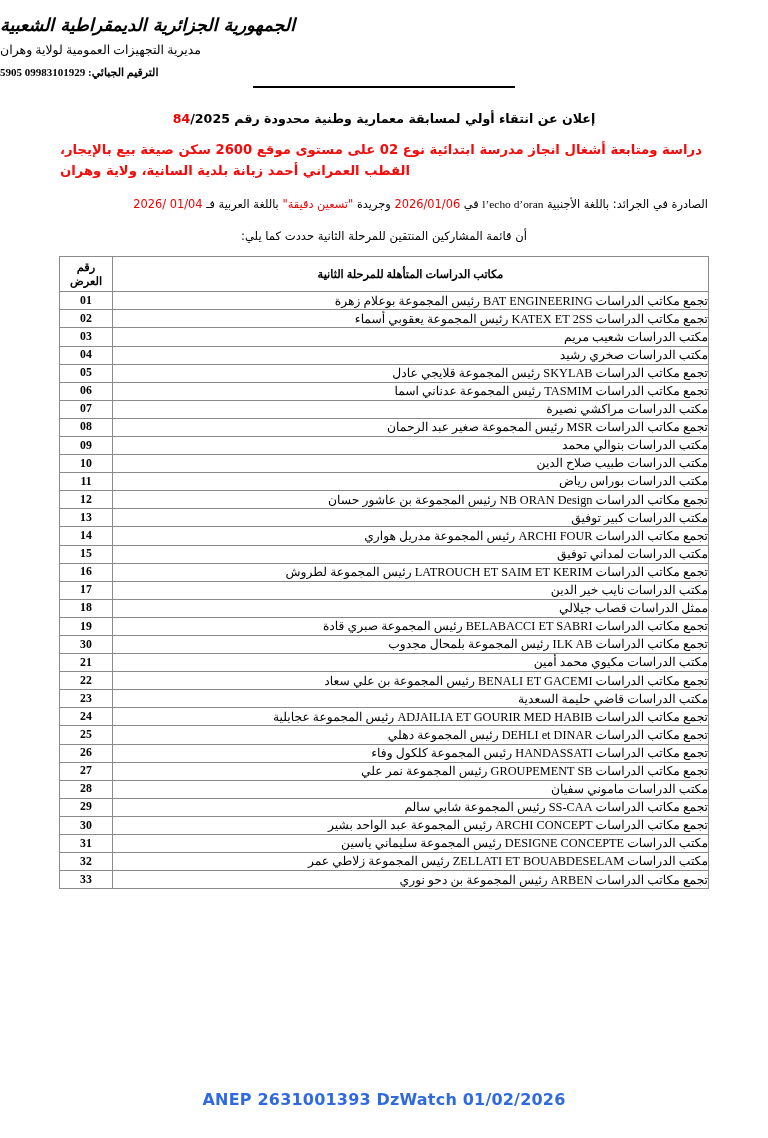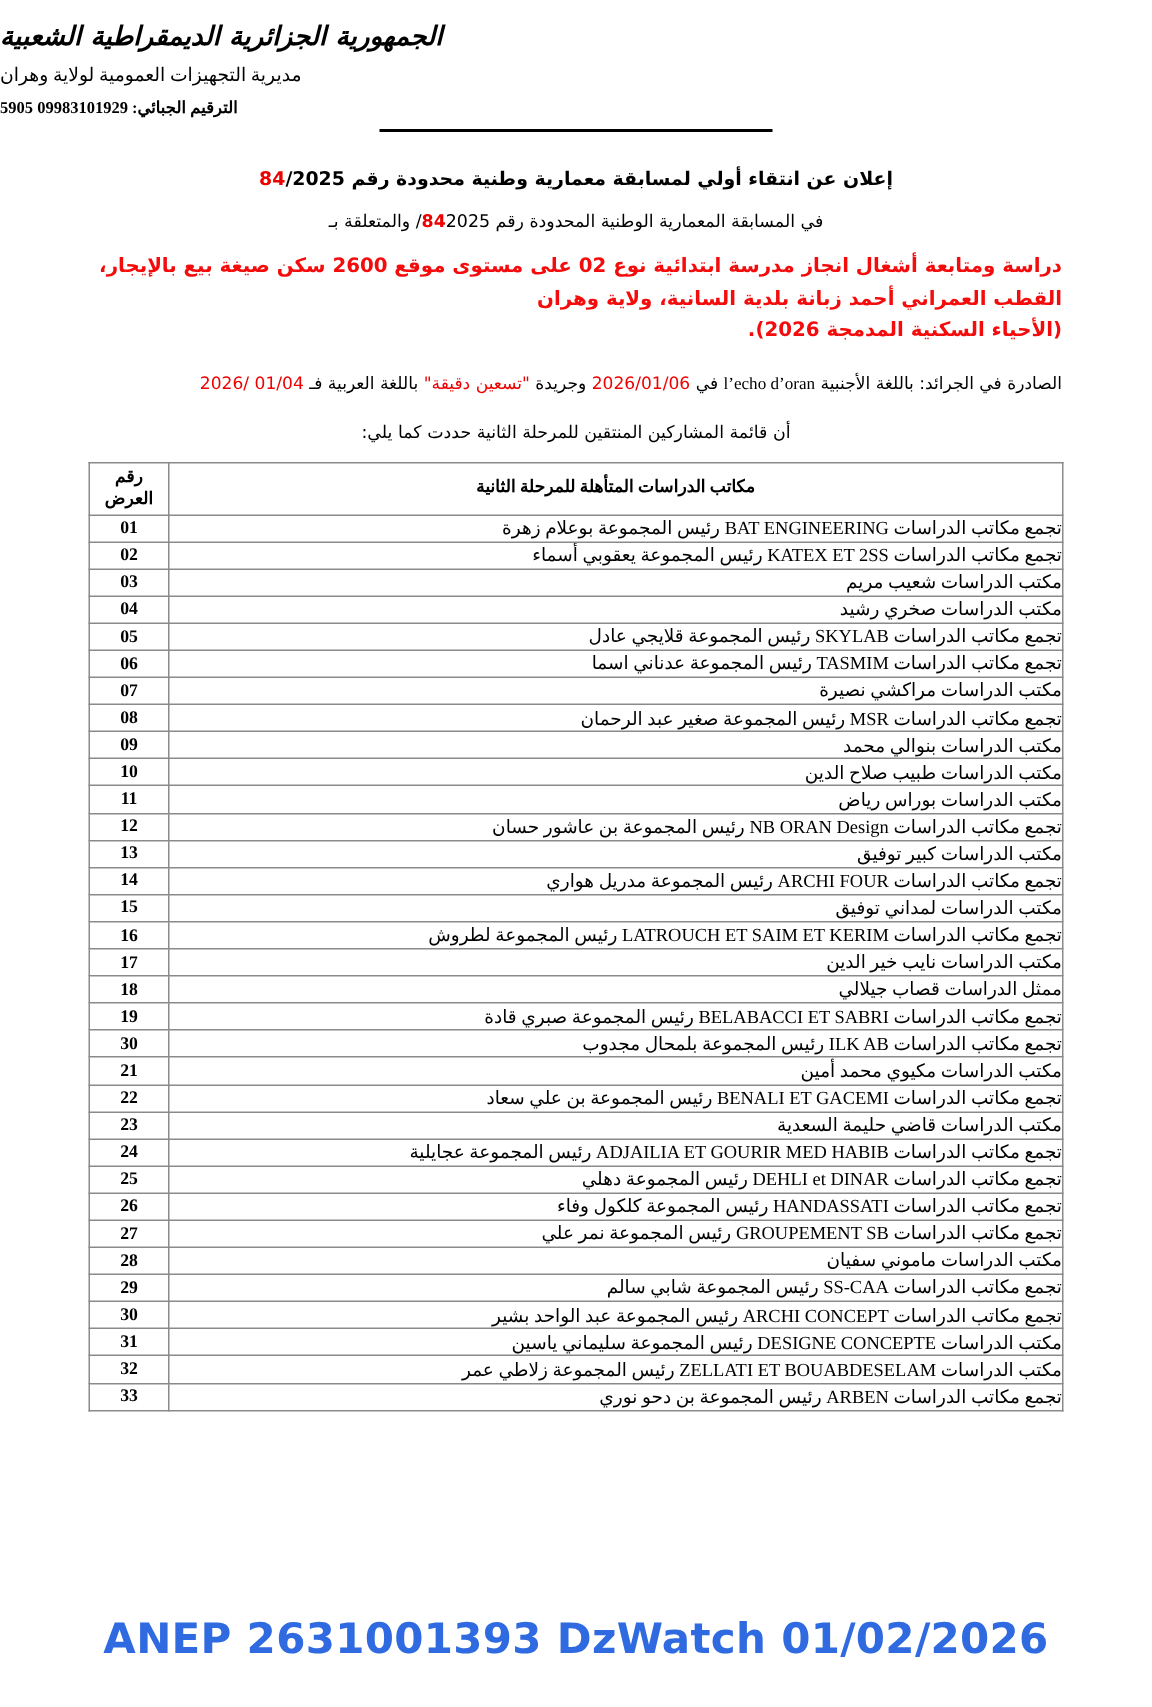--- a/index.html
+++ b/index.html
@@ -87,21 +87,21 @@
   .highlight-red {
     color: #ee0000;
     font-weight: bold;
   }
   .red-block {
     font-family: "DejaVu Sans", "Liberation Sans", sans-serif;
     color: #f40c0c;
     font-weight: bold;
     font-size: 13.2px;
     line-height: 1.62;
-    text-align: right;
+    text-align: left;
     margin-top: 10px;
   }
   .latin {
     font-family: "Liberation Serif", "DejaVu Serif", serif;
     direction: ltr;
     unicode-bidi: embed;
     display: inline-block;
   }
   .pubs {
     font-family: "DejaVu Sans", "Liberation Sans", sans-serif;
@@ -167,21 +167,21 @@
 
   
   .footer {
     position: absolute;
     left: 0;
     right: 0;
     bottom: 29px;
     text-align: center;
     font-family: "DejaVu Sans", "Liberation Sans", sans-serif;
     font-weight: bold;
-    font-size: 28px;
+    font-size: 16px;
     color: #2f6ae0;
     direction: ltr;
     letter-spacing: 0.2px;
   }
 </style>
 </head>
 <body>
 
 <div class="page">
 
@@ -193,29 +193,24 @@
   </div>
 
   <div class="body-copy">
 
     <div class="announce-title">
       <span>إعلان عن انتقاء أولي لمسابقة معمارية وطنية محدودة رقم</span>
       <span class="highlight-red">84</span><span>/2025</span>
     </div>
 
 
-    <div class="para">
-      <span>في المسابقة المعمارية الوطنية المحدودة رقم</span>
-      <span class="highlight-red">84</span><span>2025/ والمتعلقة بـ</span>
-    </div>
 
     <div class="red-block">
       <div>دراسة ومتابعة أشغال انجاز مدرسة ابتدائية نوع 02 على مستوى موقع 2600 سكن صيغة بيع بالإيجار،</div>
       <div>القطب العمراني أحمد زبانة بلدية السانية، ولاية وهران</div>
-      <div>(الأحياء السكنية المدمجة 2026).</div>
     </div>
 
     <div class="pubs">
       <span>الصادرة في الجرائد: باللغة الأجنبية</span>
       <span class="latin">l’echo d’oran</span>
       <span>في</span>
       <span class="red">2026/01/06</span>
       <span>وجريدة</span>
       <span class="red">"تسعين دقيقة"</span>
       <span>باللغة العربية فـ</span>

